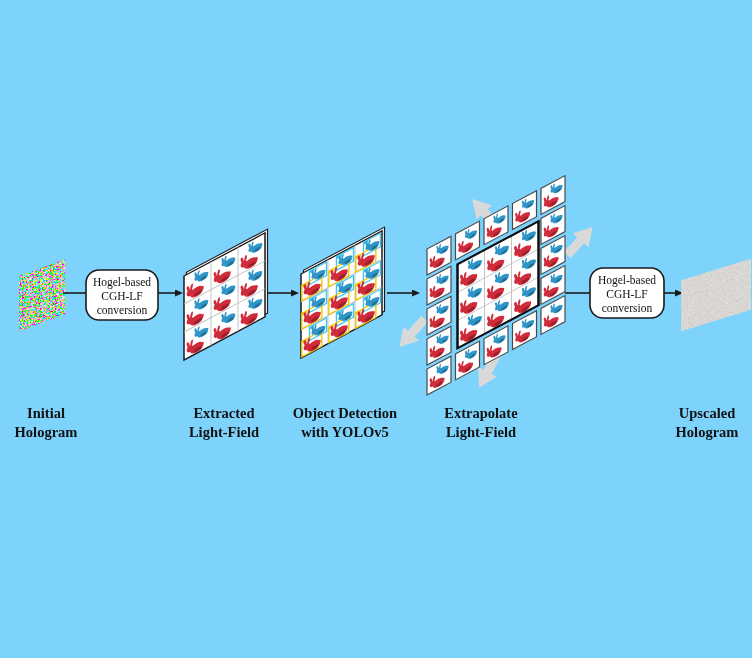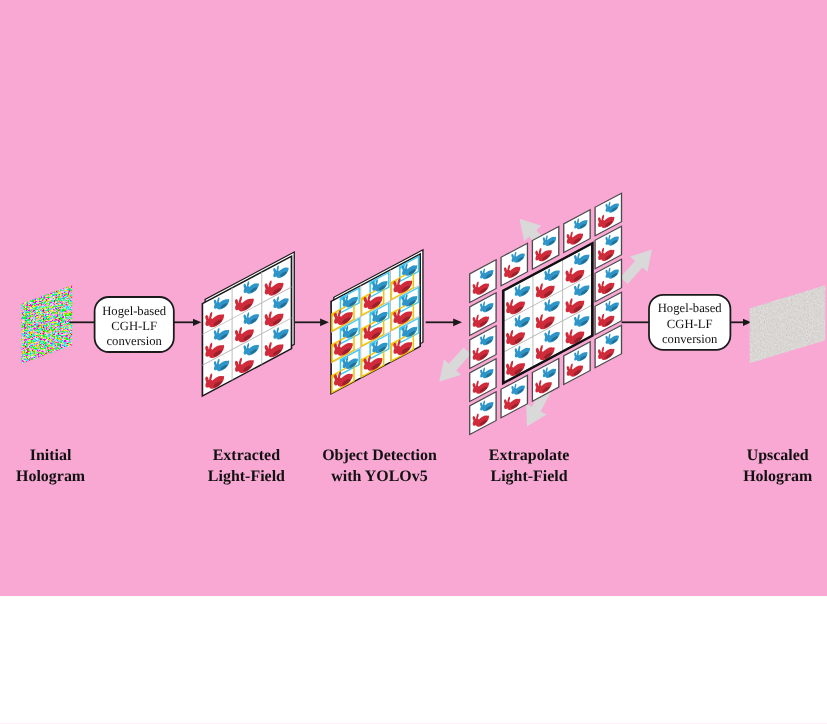--- a/index.html
+++ b/index.html
@@ -1,16 +1,16 @@
 <!DOCTYPE html>
 <html><head>
 <meta charset="utf-8">
 <style>
   html,body{margin:0;padding:0;background:#ffffff;}
-  .page{position:relative;width:752px;height:542px;background:#f9a8d4;overflow:hidden;}
+  .page{position:relative;width:752px;height:658px;background:#7dd3fc;overflow:hidden;}
   svg{display:block;}
   .stage-label{font-family:"Liberation Serif",serif;font-weight:bold;font-size:14.5px;fill:#111;}
   .box-text{font-family:"Liberation Serif",serif;font-size:11.5px;fill:#111;}
   .flow{stroke:#1a1a1a;stroke-width:1.6;fill:none;}
 </style>
 </head>
 <body>
 
 <div class="page">
 <svg width="752" height="658" viewBox="0 0 752 658">

